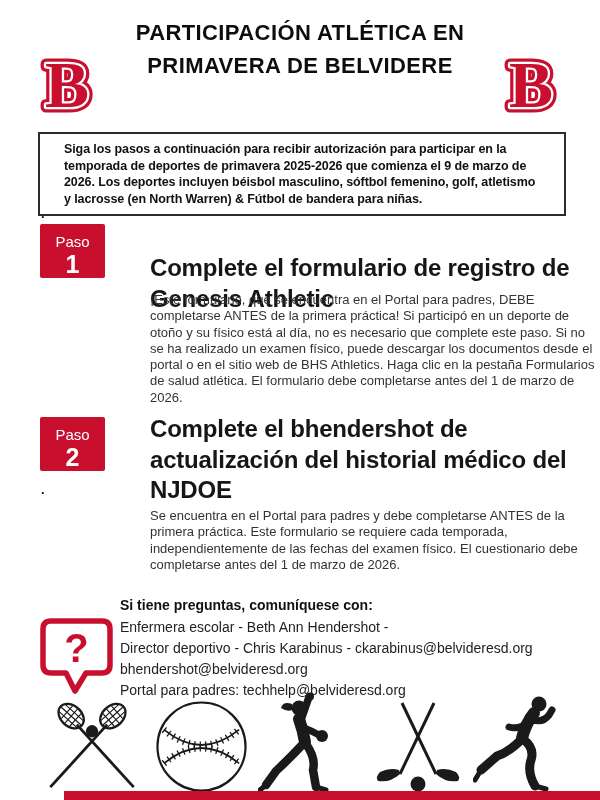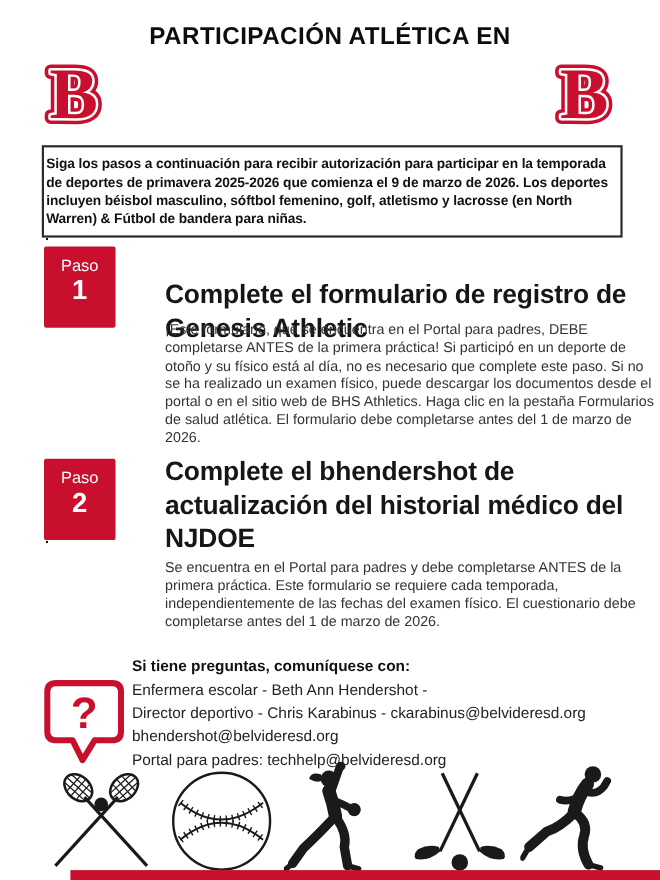--- a/index.html
+++ b/index.html
@@ -11,28 +11,28 @@
   
   .title{
     position:absolute; left:90px; top:17px; width:420px; text-align:center;
     font-weight:bold; font-size:22px; line-height:32.5px; letter-spacing:.4px; color:#0d0d0d;
   }
   .logo{position:absolute; top:42px; width:78px; height:78px;}
   .logo.left{left:28px;} .logo.right{left:492px;}
   
   .intro-box{
     position:absolute; left:38px; top:132px; width:528px; box-sizing:border-box;
-    border:2px solid #2b2b2b; padding:7px 2px;
+    border:2px solid #2b2b2b; padding:7px 24px;
     font-size:12.5px; font-weight:bold; line-height:16.6px; color:#111; letter-spacing:-.1px;
   }
   .stray{position:absolute; left:41px; font-weight:bold; font-size:13px; color:#111;}
   .stray.s1{top:206px;} .stray.s2{top:482px;}
   
   .badge{
-    position:absolute; left:40px; width:65px; height:74px; background:#C8102E;
+    position:absolute; left:40px; width:65px; height:54px; background:#C8102E;
     color:#fff; text-align:center; border-radius:2px;
   }
   .badge.b1{top:224px;} .badge.b2{top:417px;}
   .badge .p{font-size:15px; line-height:15px; margin-top:10px;}
   .badge .n{font-size:25px; font-weight:bold; line-height:30px;}
   
   .step-heading{
     position:absolute; left:150px; width:440px;
     font-size:24px; font-weight:bold; line-height:30.5px; letter-spacing:-.2px; color:#161616;
   }
@@ -64,20 +64,21 @@
 
   <div class="logo left">
     <svg viewBox="0 0 78 78">
       <text class="b-txt" x="39" y="65" font-size="66" text-anchor="middle" fill="#C8102E" stroke="#C8102E" stroke-width="11" stroke-linejoin="round" paint-order="stroke">B</text>
       <text class="b-txt" x="39" y="65" font-size="66" text-anchor="middle" fill="#C8102E" stroke="#ffffff" stroke-width="4.5" stroke-linejoin="round" paint-order="stroke">B</text>
     </svg>
   </div>
 
   <div class="title">
     <div>PARTICIPACIÓN ATLÉTICA EN</div>
+    <div>PRIMAVERA DE BELVIDERE</div>
   </div>
 
   <div class="logo right">
     <svg viewBox="0 0 78 78">
       <text class="b-txt" x="39" y="65" font-size="66" text-anchor="middle" fill="#C8102E" stroke="#C8102E" stroke-width="11" stroke-linejoin="round" paint-order="stroke">B</text>
       <text class="b-txt" x="39" y="65" font-size="66" text-anchor="middle" fill="#C8102E" stroke="#ffffff" stroke-width="4.5" stroke-linejoin="round" paint-order="stroke">B</text>
     </svg>
   </div>
 
   <div class="intro-box">Siga los pasos a continuación para recibir autorización para participar en la temporada de deportes de primavera 2025-2026 que comienza el 9 de marzo de 2026. Los deportes incluyen béisbol masculino, sóftbol femenino, golf, atletismo y lacrosse (en North Warren) &amp; Fútbol de bandera para niñas.</div>

